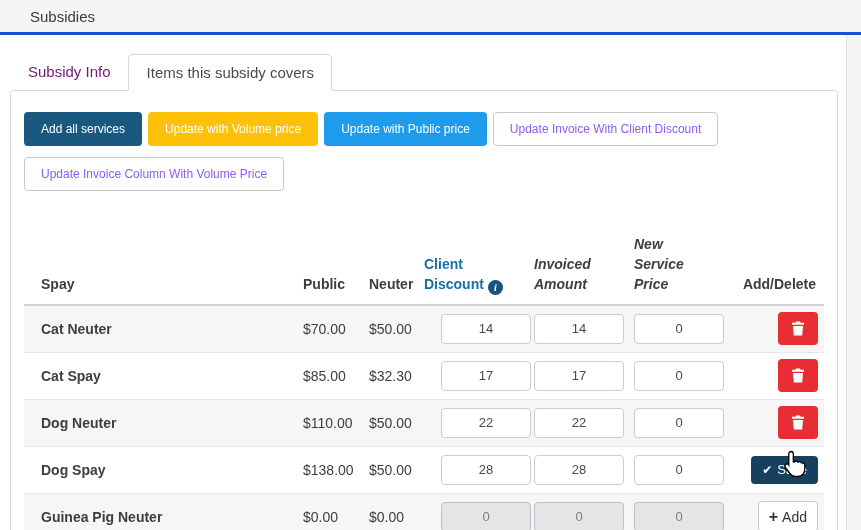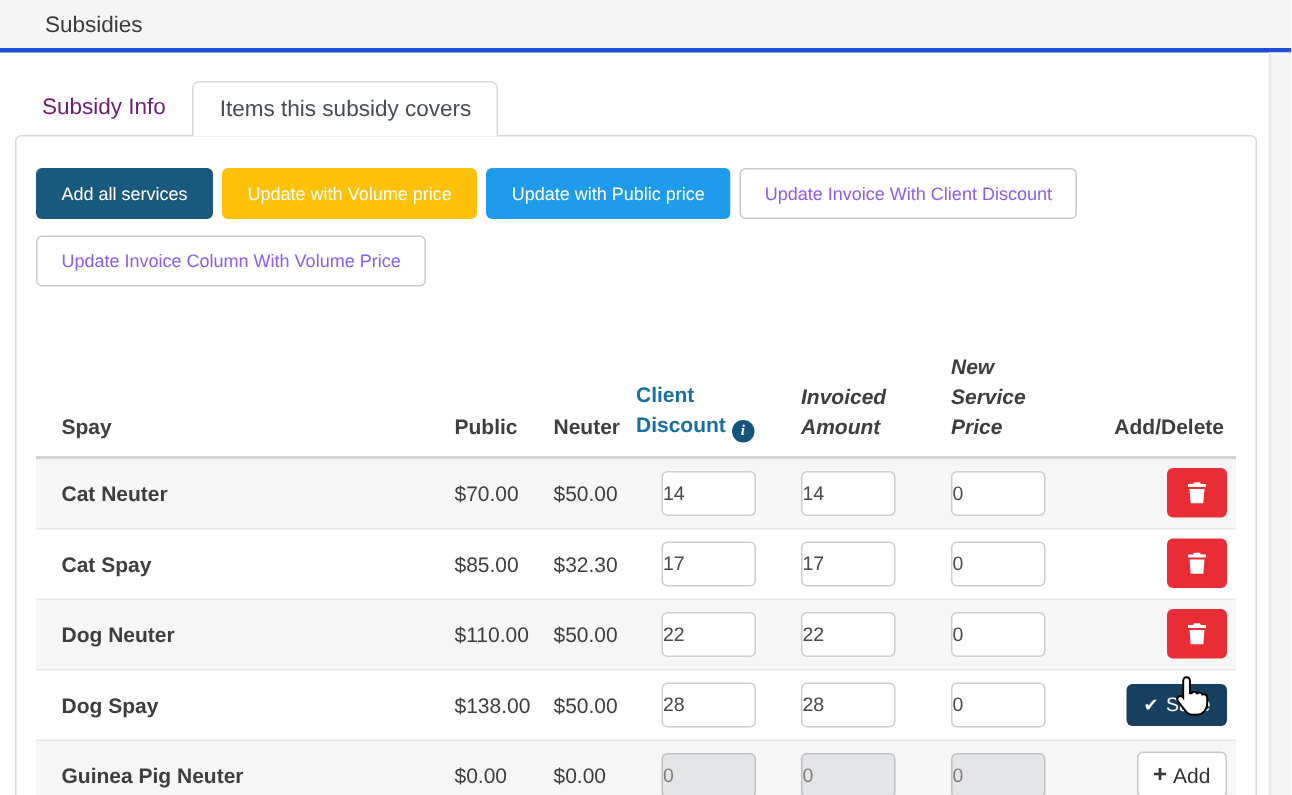--- a/index.html
+++ b/index.html
@@ -51,22 +51,22 @@
   .h-action { text-align:right; padding-right:8px; }
   .info-icon { display:inline-block; width:15px; height:15px; border-radius:50%;
                background:#14547f; color:#fff; font-size:10px; font-weight:bold;
                text-align:center; line-height:15px; vertical-align:-2px;
                font-family:"Liberation Serif", serif; font-style:italic; }
 
   .trow { height:47px; align-items:center; border-bottom:1px solid #e7e7e7; }
   .trow.striped { background:#f6f6f7; }
   .c-name { padding-left:17px;font-weight:bold; }
   .c-public, .c-volume { padding-left:7px; }
-  .c-input input { width:63px; height:30px; margin-left:17px; border:1px solid #c9cdd1;
-                   border-radius:4px; font-size:13px; color:#4a4a4a;
+  .c-input input { width:90px; height:30px; margin-left:17px; border:1px solid #c9cdd1;
+                   border-radius:4px; text-align:center; font-size:13px; color:#4a4a4a;
                    background:#fff; font-family:"Liberation Sans", sans-serif; }
   .c-input.first input { margin-left:17px; }
   .c-input.mid input { margin-left:0; }
   .c-input input:disabled { background:#e4e5e7; border-color:#bdc1c5; color:#7d7d7d; }
   .c-action { display:flex; justify-content:flex-end; padding-right:6px; }
 
   .del-btn { width:40px; height:33px; background:#e92d35; border:none; border-radius:4px;
              cursor:pointer; display:flex; align-items:center; justify-content:center; }
   .save-btn { height:28px; padding:0 11px; background:#17405e; color:#fff; border:none;
               border-radius:4px; font-size:13px; cursor:pointer; display:flex;

